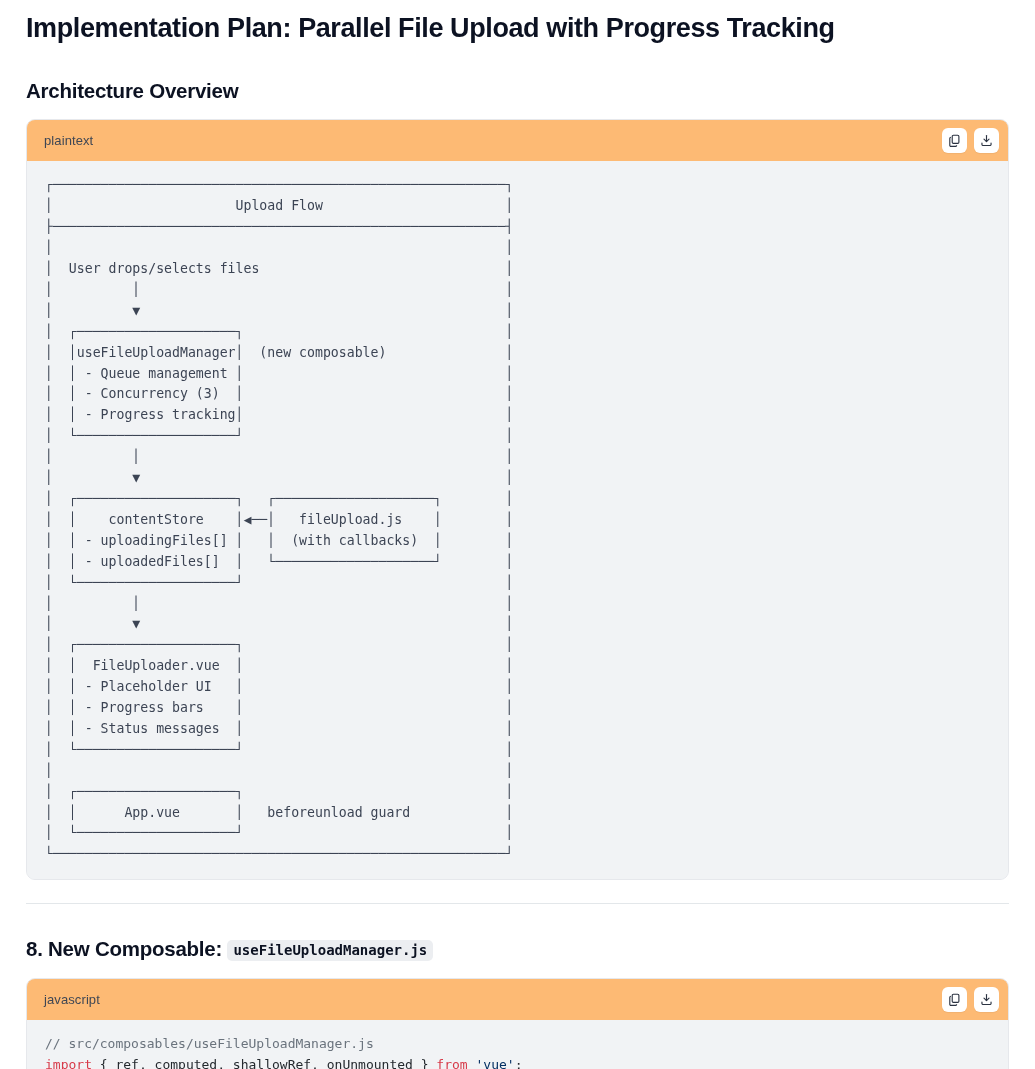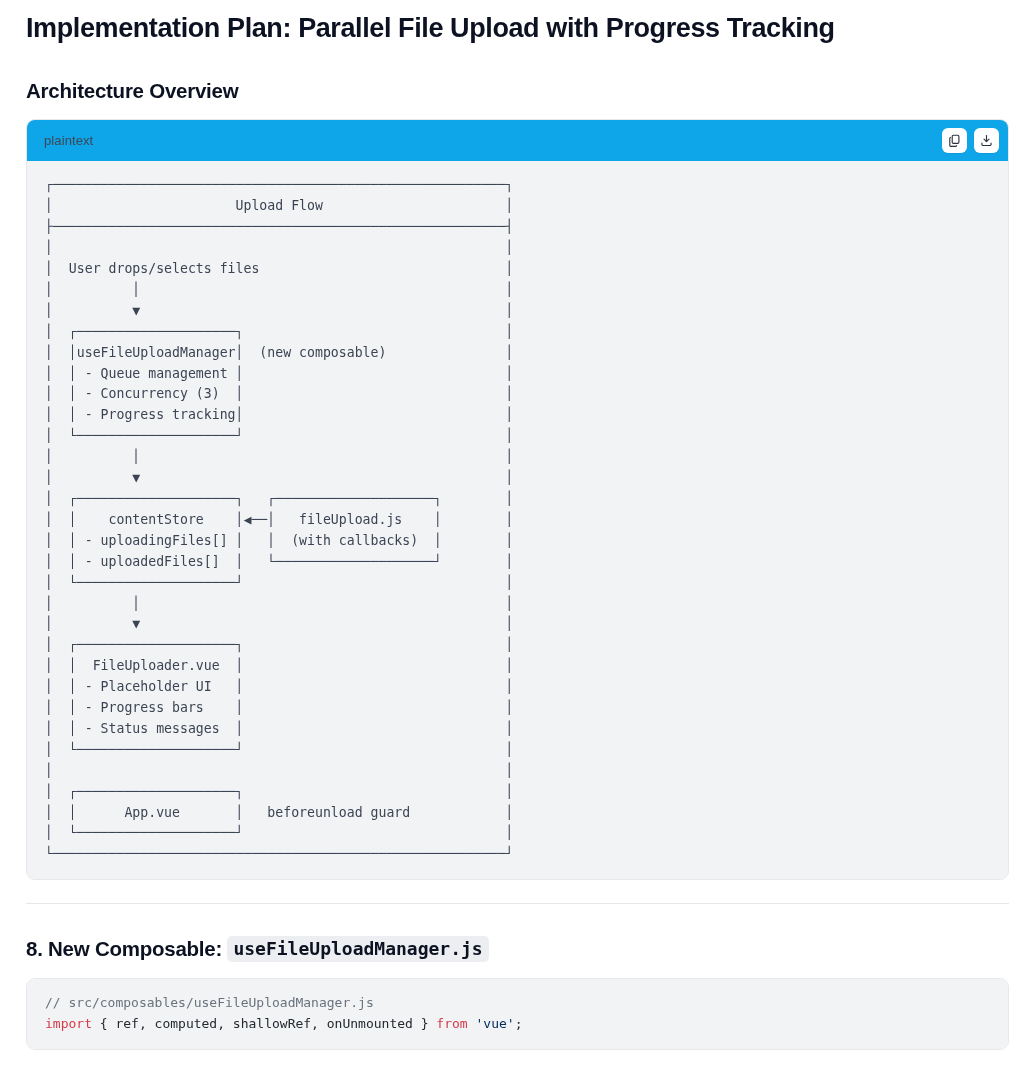--- a/index.html
+++ b/index.html
@@ -37,42 +37,42 @@
     font-size: 20.5px;
     line-height: 1.3;
     font-weight: 700;
     letter-spacing: -0.25px;
     margin: 32px 0 0 0;
     color: #0c1222;
   }
 
   h2.section-title .inline-code {
     font-family: "DejaVu Sans Mono", "Liberation Mono", monospace;
-    font-size: 18px;
+    font-size: 14px;
     font-weight: 700;
     background: #eceef1;
     border-radius: 5px;
     padding: 2px 6px 3px 6px;
     color: #0c1222;
     letter-spacing: 0;
     vertical-align: 1px;
   }
 
   
   .code-card {
     margin-top: 15px;
     border-radius: 9px;
     overflow: hidden;
     background: #f1f3f5;
     border: 1px solid #e6e8ec;
     box-sizing: border-box;
   }
 
   .code-header {
-    background: #0ea5e9;
+    background: #fdba74;
     height: 41px;
     display: flex;
     align-items: center;
     justify-content: space-between;
     padding: 0 9px 0 17px;
     box-sizing: border-box;
   }
 
   .code-lang {
     font-family: "Liberation Sans", sans-serif;
@@ -208,20 +208,42 @@
 │  └────────────────────┘                                 │
 └─────────────────────────────────────────────────────────┘</pre>
     </div>
   </div>
 
   <hr class="rule">
 
   <h2 class="section-title"><span>8. New Composable: </span><span class="inline-code">useFileUploadManager.js</span></h2>
 
   <div class="code-card">
+    <div class="code-header">
+      <span class="code-lang">javascript</span>
+      <div class="code-actions">
+        <button class="icon-btn">
+          <span>
+            <svg width="13" height="13" viewBox="0 0 16 16" fill="none" stroke="#2b3342" stroke-width="1.4">
+              <rect x="5.2" y="1.6" width="8.2" height="10" rx="1.4"></rect>
+              <path d="M10.6 13.8a1.4 1.4 0 0 1-1.4 1.4H3.6a1.4 1.4 0 0 1-1.4-1.4V5.4a1.4 1.4 0 0 1 1.4-1.4"></path>
+            </svg>
+          </span>
+        </button>
+        <button class="icon-btn">
+          <span>
+            <svg width="13" height="13" viewBox="0 0 16 16" fill="none" stroke="#2b3342" stroke-width="1.4" stroke-linecap="round" stroke-linejoin="round">
+              <path d="M8 1.8v7.4"></path>
+              <path d="M4.9 6.4 8 9.5l3.1-3.1"></path>
+              <path d="M2.4 11.2v1.6a1.4 1.4 0 0 0 1.4 1.4h8.4a1.4 1.4 0 0 0 1.4-1.4v-1.6"></path>
+            </svg>
+          </span>
+        </button>
+      </div>
+    </div>
     <div class="code-body">
       <pre class="code-pre" id="js-source"><span class="tok-comment">// src/composables/useFileUploadManager.js</span>
 <span class="tok-keyword">import</span><span class="tok-plain"> { ref, computed, shallowRef, onUnmounted } </span><span class="tok-keyword">from</span><span class="tok-plain"> </span><span class="tok-string">'vue'</span><span class="tok-plain">;</span>
 </pre>
     </div>
   </div>
 
 </div>
 
 </body></html>

